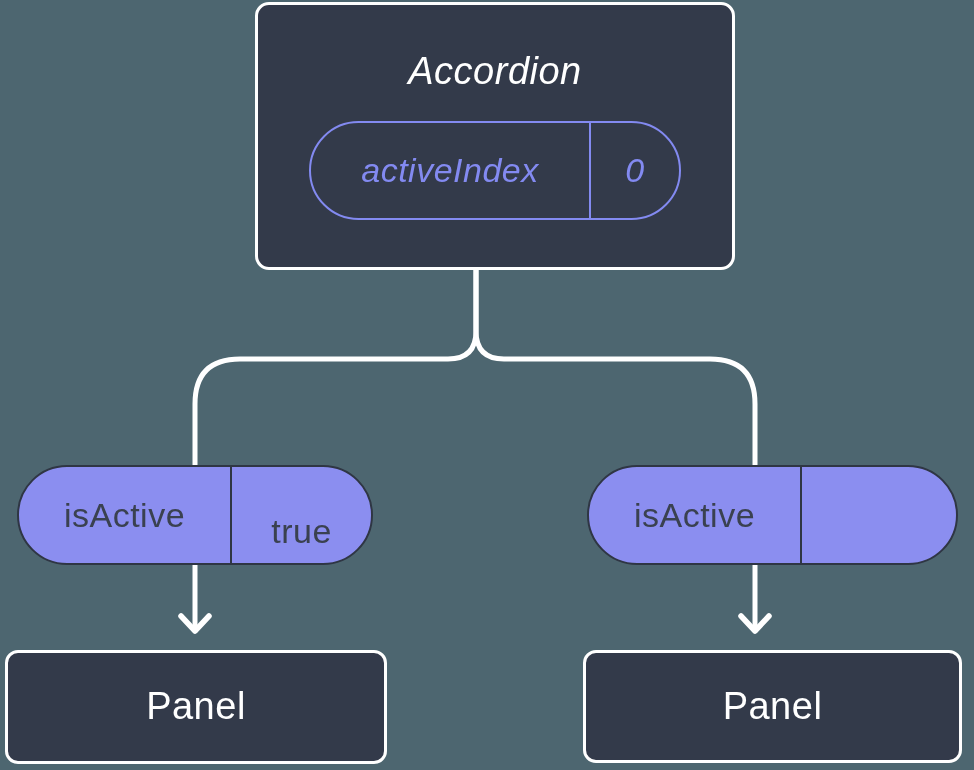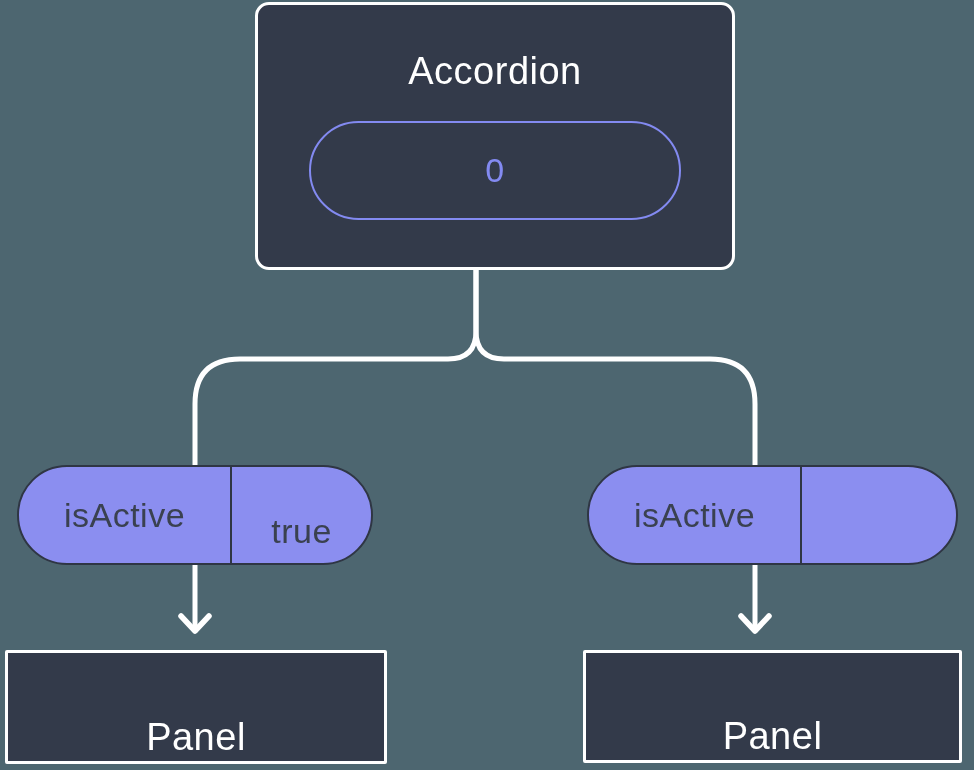--- a/index.html
+++ b/index.html
@@ -48,20 +48,21 @@
     border: 3px solid var(--node-border);
     border-radius: 14px;
   }
   .node-root {
     left: 255px; top: 2px;
     width: 480px; height: 268px;
     display: flex;
     flex-direction: column;
     align-items: center;
     padding-top: 44px;
+    font-style: italic;
   }
   .node-title {
     color: var(--text-light);
     font-size: 38px;
     letter-spacing: 0.5px;
     line-height: 1.2;
   }
 
   .pill {
     display: flex;
@@ -96,23 +97,23 @@
     text-align: center;
   }
   .pill-solid .pill-name  { width: 213px; border-right: 2.5px solid var(--pill-dark-border); }
   .pill-solid .pill-value { flex: 1; margin-top: 32px; }
 
   .pill-left  { left: 17px;  top: 465px; width: 356px; }
   .pill-right { left: 587px; top: 465px; width: 371px; }
 
   .node-panel {
     display: flex;
-    align-items: flex-end;
+    align-items: center;
     justify-content: center;
-    border-radius: 2px;
+    border-radius: 13px;
   }
   .panel-left  { left: 5px;   top: 650px; width: 382px; height: 114px; }
   .panel-right { left: 583px; top: 650px; width: 379px; height: 113px; }
 </style>
 </head>
 <body>
 
 <div class="stage">
 
   <svg class="connectors" viewBox="0 0 974 770" aria-hidden="true">
@@ -120,20 +121,21 @@
     <path d="M 476 266 L 476 331 Q 476 359 504 359 L 710 359 Q 755 359 755 404 L 755 467"></path>
     <path d="M 195 560 L 195 628"></path>
     <path class="arrow-head" d="M 181 616 L 195 631 L 209 616"></path>
     <path d="M 755 560 L 755 628"></path>
     <path class="arrow-head" d="M 741 616 L 755 631 L 769 616"></path>
   </svg>
 
   <div class="node node-root">
     <div class="node-title">Accordion</div>
     <div class="pill pill-outline">
+      <span class="pill-cell pill-name">activeIndex</span>
       <span class="pill-cell pill-value">0</span>
     </div>
   </div>
 
   <div class="pill pill-solid pill-left">
     <span class="pill-cell pill-name">isActive</span>
     <span class="pill-cell pill-value">true</span>
   </div>
 
   <div class="pill pill-solid pill-right">

